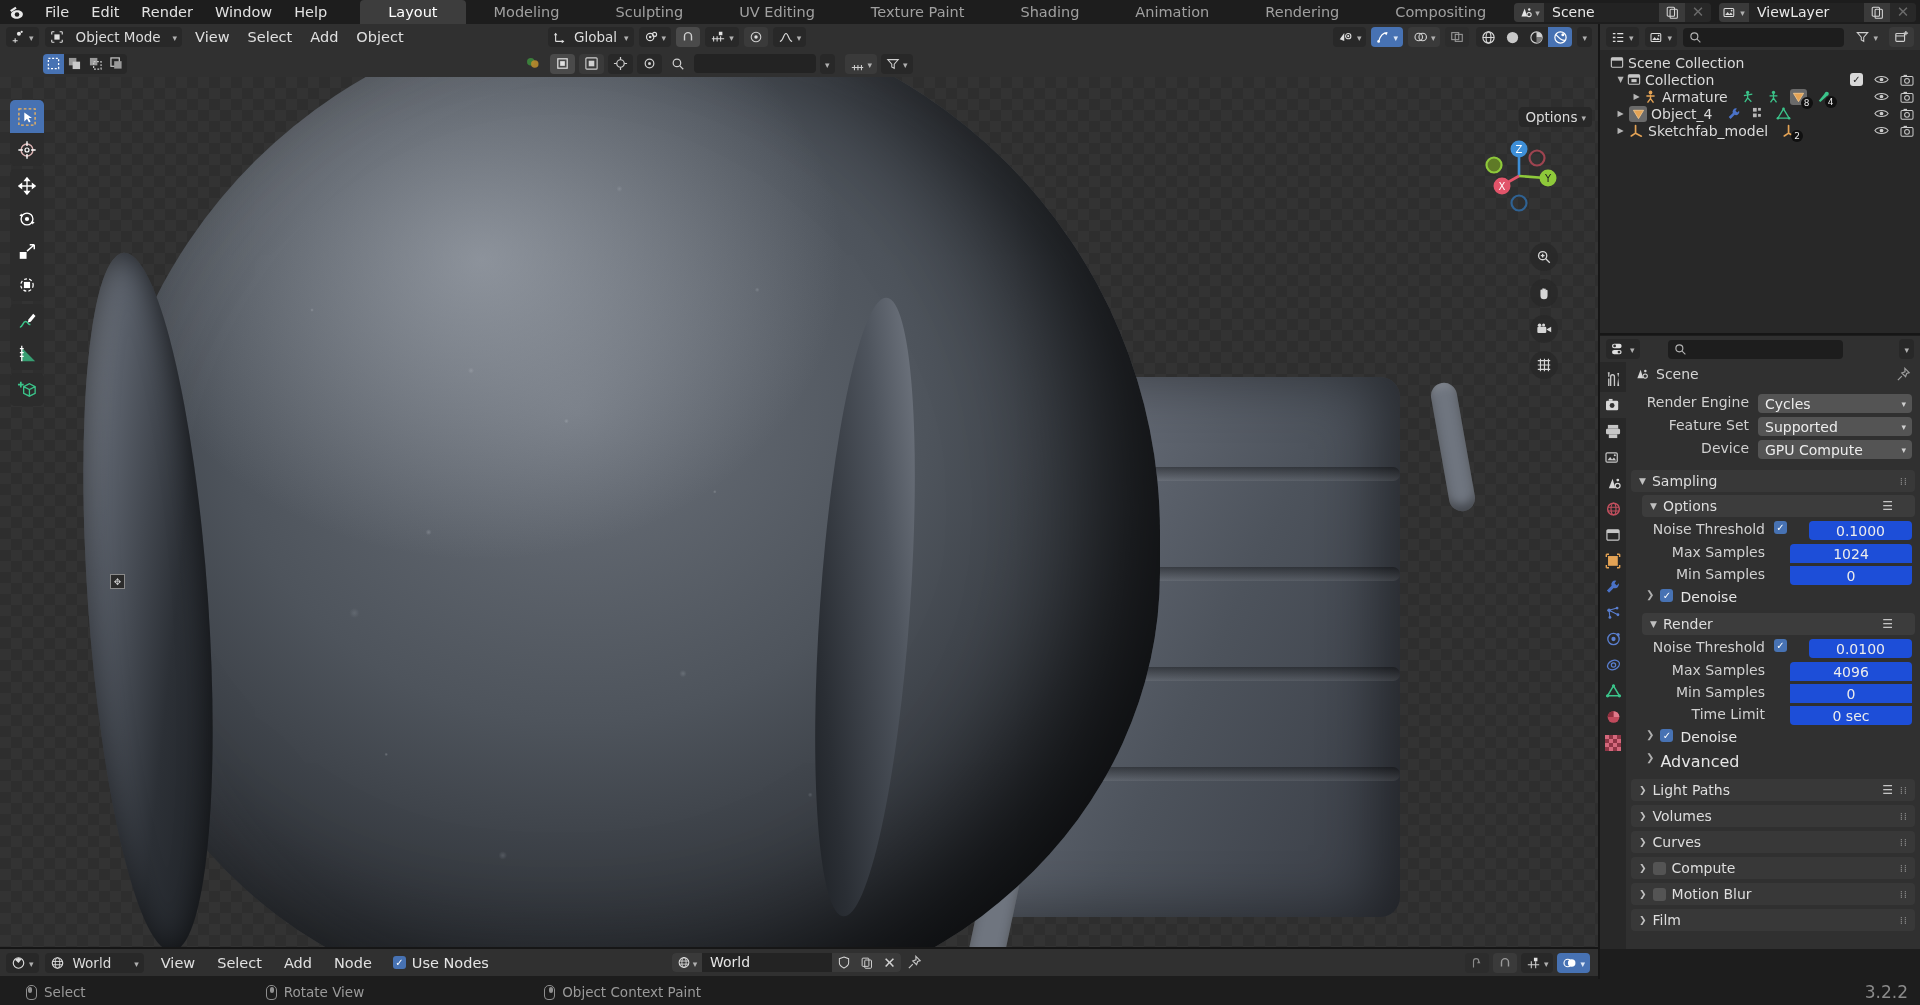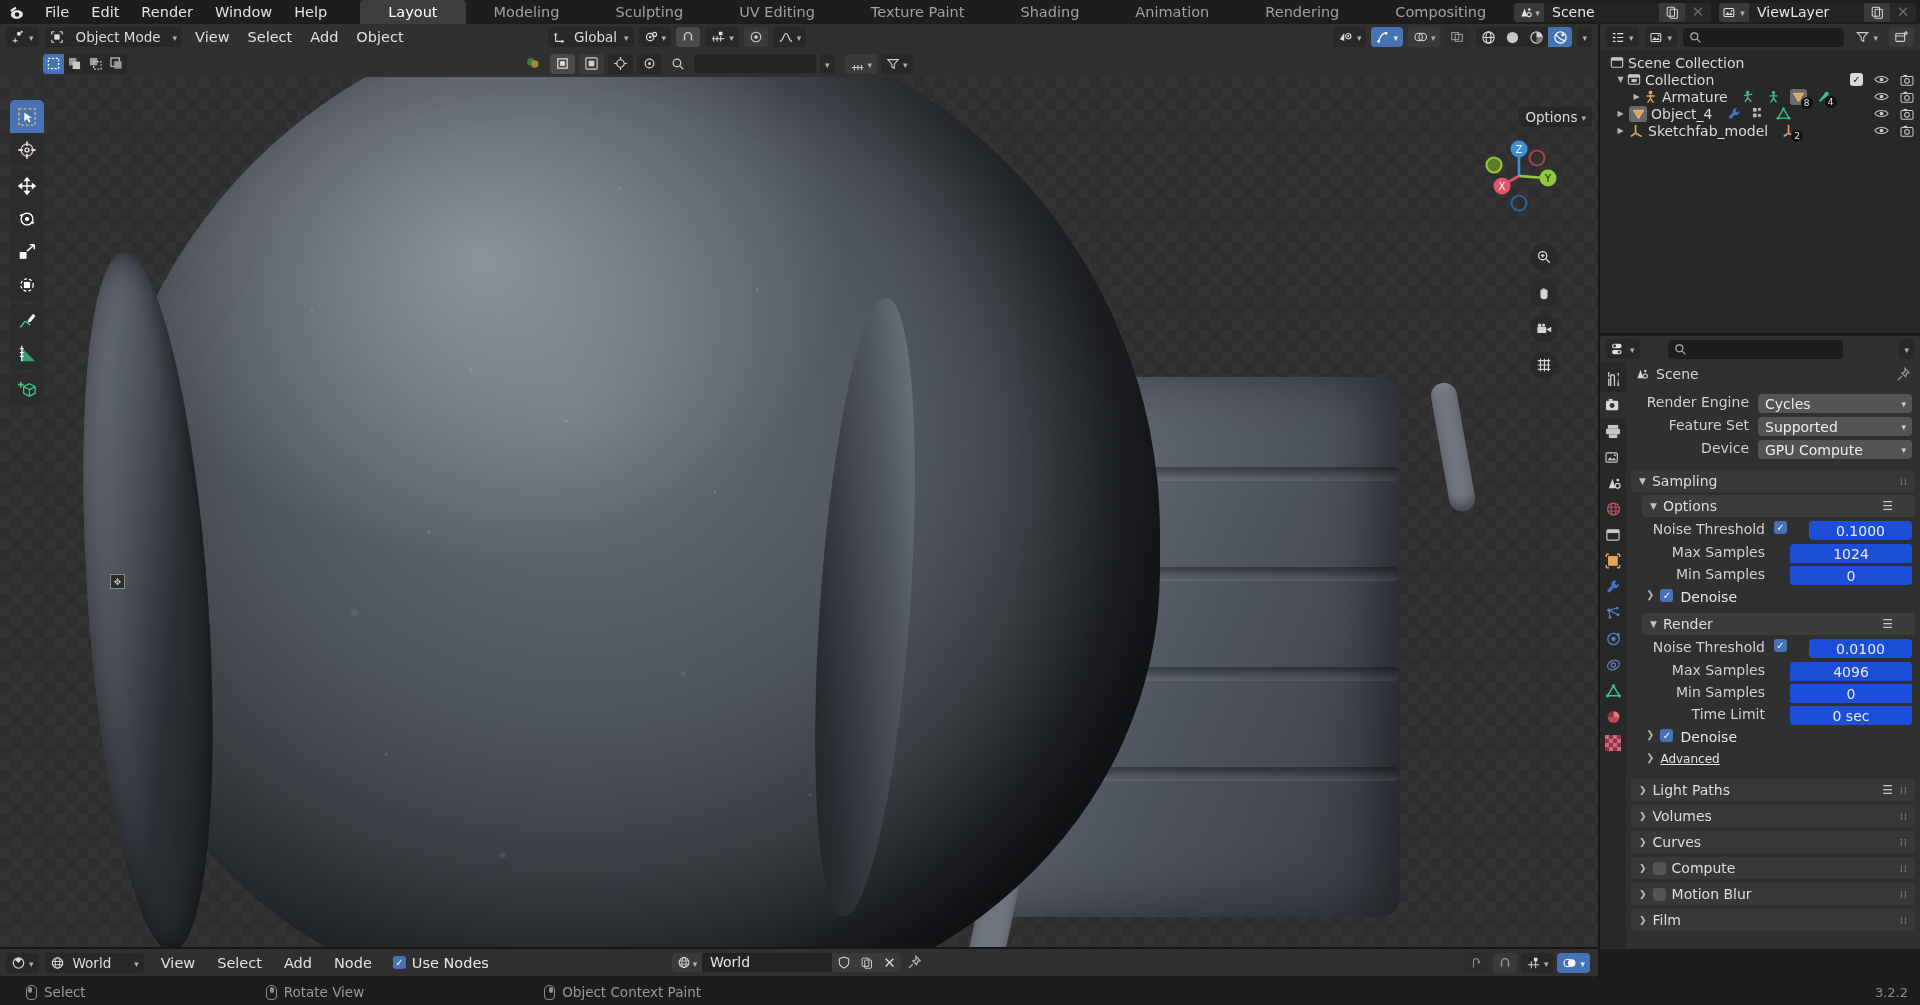--- a/index.html
+++ b/index.html
@@ -265,21 +265,21 @@
     background:#1d1d1d; display:flex; align-items:center; font-size:13.5px; color:#9a9a9a;
   }
   .status-item { display:flex; align-items:center; gap:7px; margin-left:26px; }
   .mouse-ico { width:11px; height:15px; border:1.3px solid #8e8e8e; border-radius:5px 5px 4px 4px;
     position:relative; }
   .mouse-ico i { position:absolute; width:4px; height:6px; background:#8e8e8e; top:1px; border-radius:2px; }
   .mouse-ico.l i { left:1px; }
   .mouse-ico.m i { left:3px; }
   .mouse-ico.r i { right:1px; }
   .status-right { position:absolute; right:12px; display:flex; align-items:center; gap:18px;
-    color:#8a8a8a; font-size:13px; }
+    color:#8a8a8a; font-size:17px; }
 
   .area-split { position:absolute; background:#161616; }
   svg { display:block; }
 </style>
 </head>
 <body>
 
 <div class="app">
 
   <div class="topbar">
@@ -1266,21 +1266,21 @@
             <span>0 sec</span>
           </div>
         </div>
         <div class="prow subrow" style="margin-left:20px;">
           <span class="tri" style="color:#b0b0b0;font-size:10px;margin-right:6px;">❯</span>
           <span class="cbx" style="margin-right:7px;">✓</span>
           <span style="font-size:14px;">Denoise</span>
         </div>
         <div class="prow subrow" style="margin-left:20px;">
           <span class="tri" style="color:#b0b0b0;font-size:10px;margin-right:6px;">❯</span>
-          <span style="font-size:12px;text-decoration:underline;">Advanced</span>
+          <span style="font-size:16px;">Advanced</span>
         </div>
 
         <div class="panel-head" style="margin-top:6px;">
           <span class="tri">❯</span>
           <span>Light Paths</span>
           <span class="listicon">☰</span>
           <span class="dots">⁞⁞</span>
         </div>
         <div class="panel-head" style="margin-top:4px;">
           <span class="tri">❯</span>

